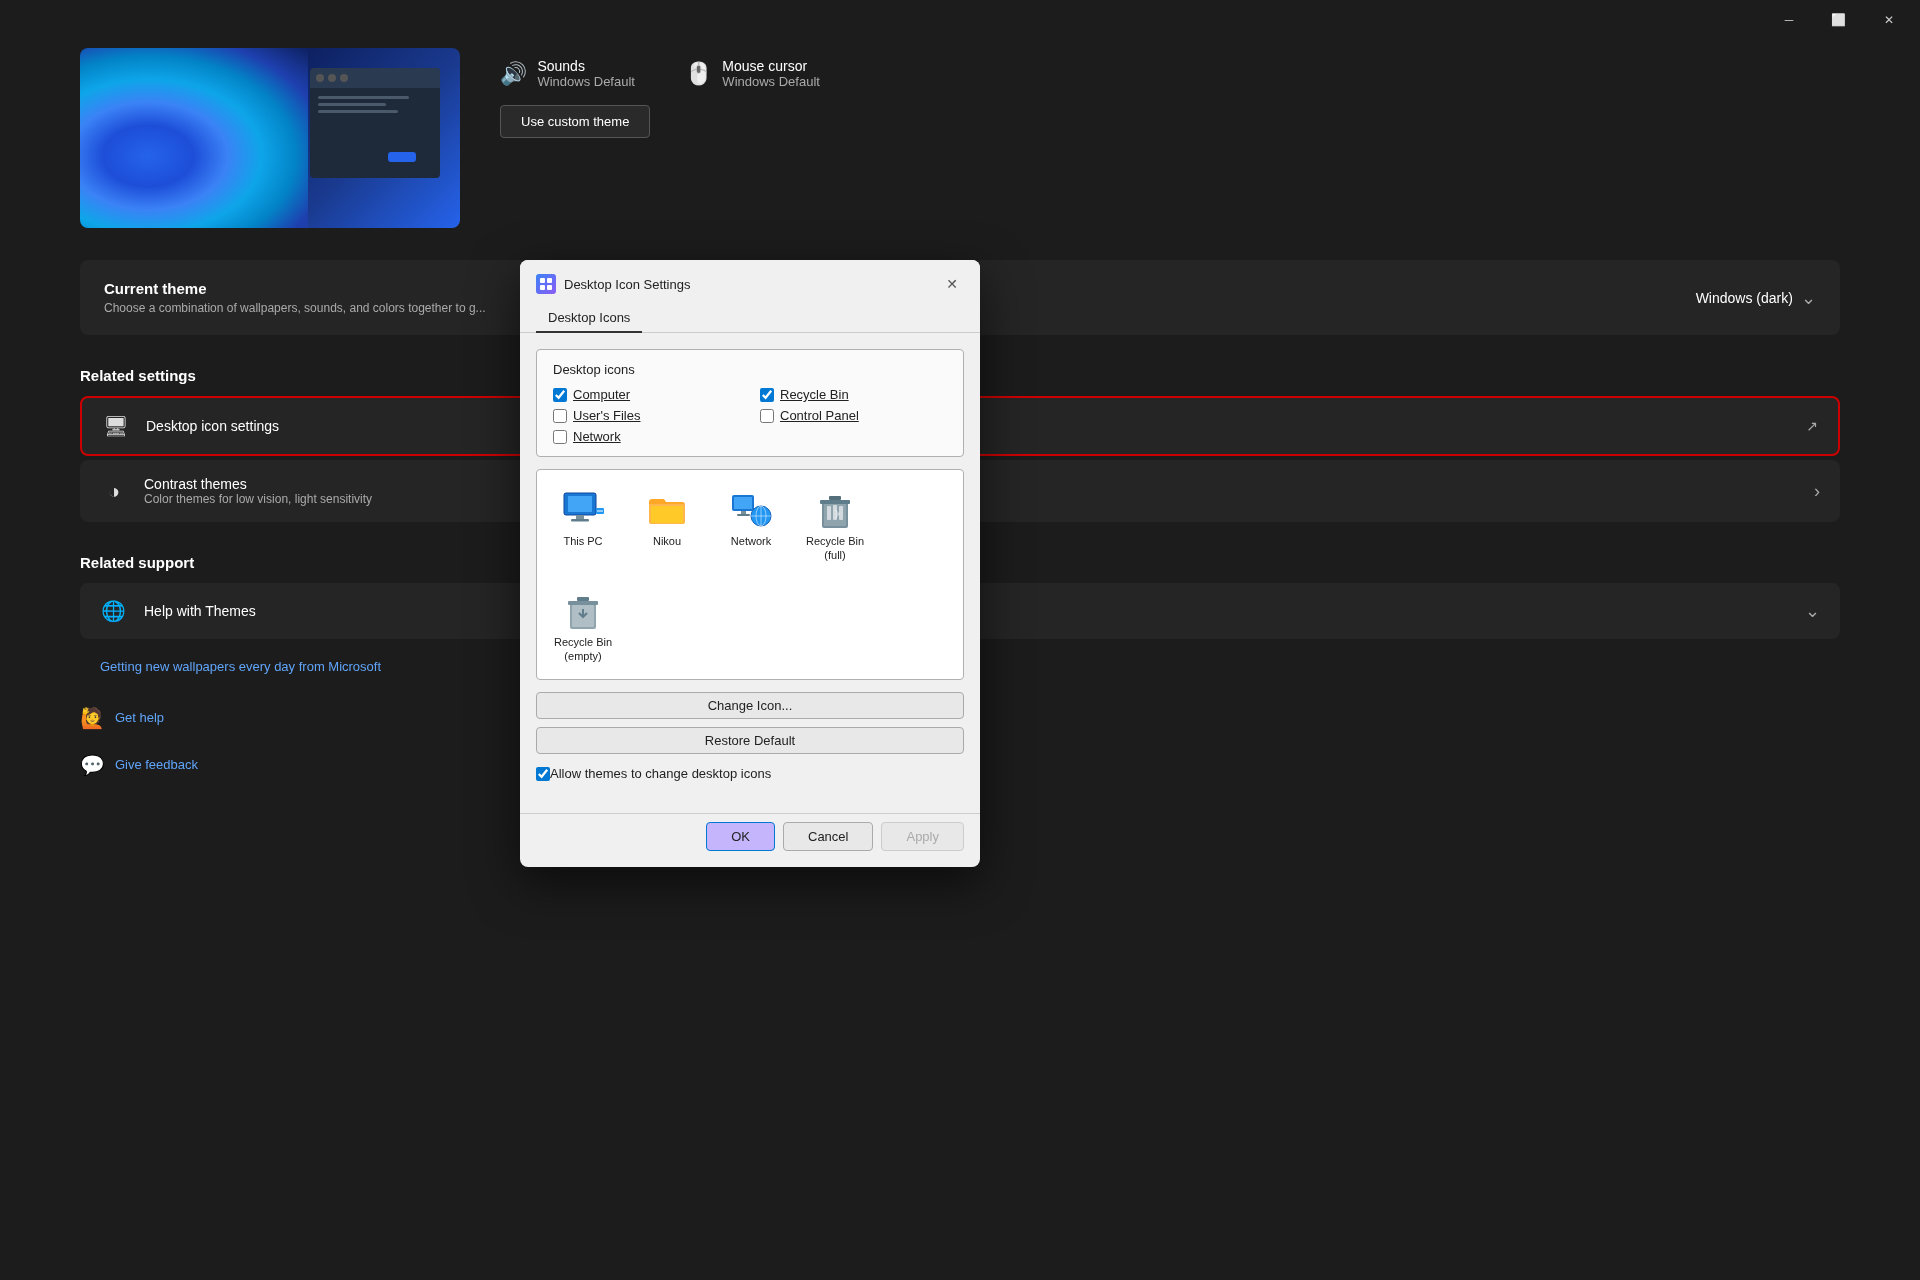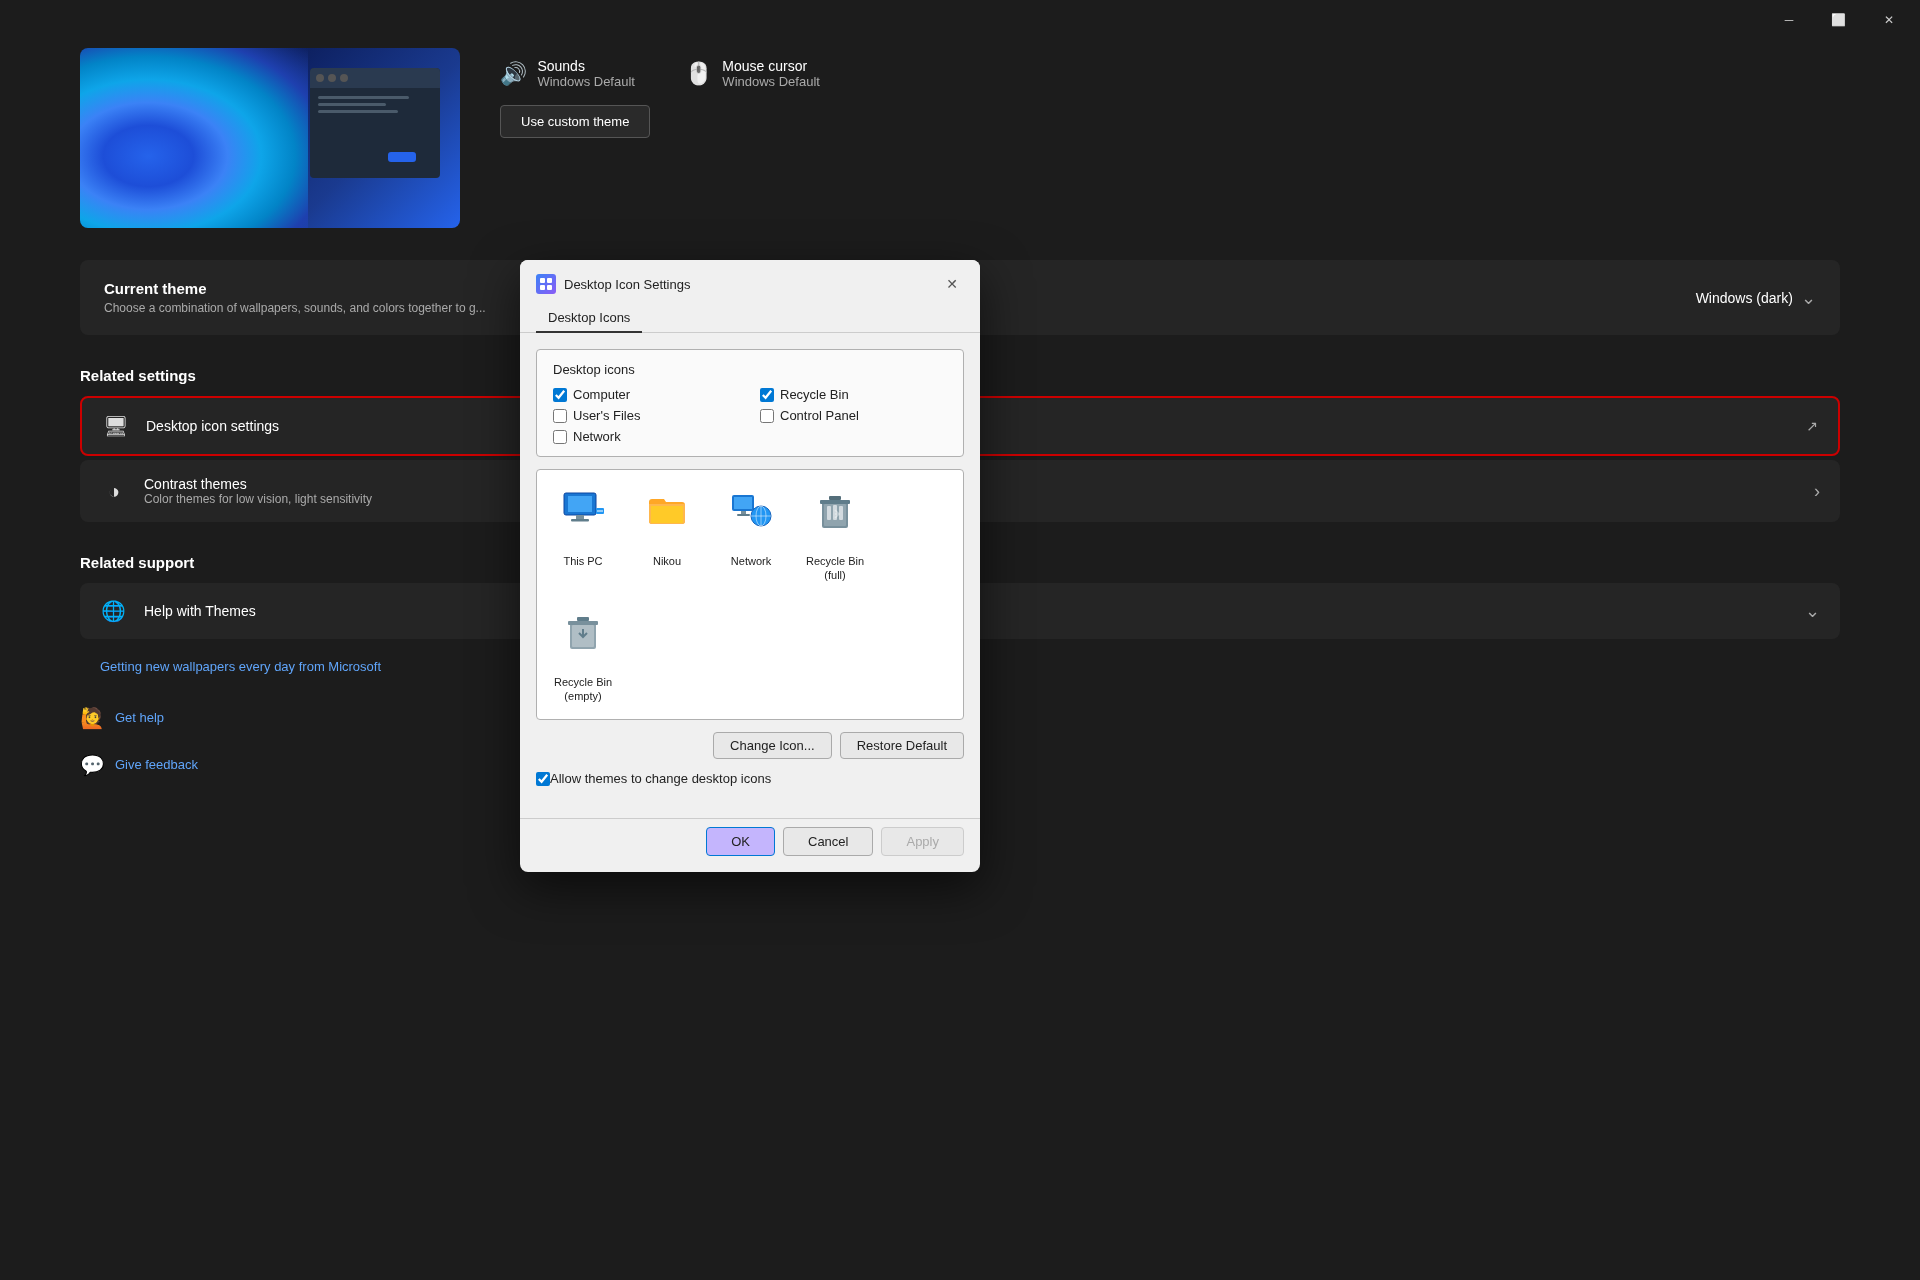--- a/index.html
+++ b/index.html
@@ -360,20 +360,21 @@
       grid-template-columns: 1fr 1fr;
       gap: 6px 20px;
     }
     .checkbox-item {
       display: flex;
       align-items: center;
       gap: 6px;
       font-size: 13px;
       color: #222;
       cursor: pointer;
+      text-decoration: underline;
     }
     .checkbox-item input[type="checkbox"] {
       width: 14px;
       height: 14px;
       accent-color: #0078d4;
     }
     
     .icon-grid-container {
       border: 1px solid #b0b0b0;
       border-radius: 4px;
@@ -384,21 +385,21 @@
     }
     .icon-grid {
       display: flex;
       gap: 16px;
       flex-wrap: wrap;
     }
     .icon-grid-item {
       display: flex;
       flex-direction: column;
       align-items: center;
-      gap: 20px;
+      gap: 0;
       width: 68px;
       cursor: pointer;
       padding: 4px;
       border-radius: 4px;
     }
     .icon-graphic {
       width: 48px;
       height: 48px;
       display: flex;
       align-items: center;
@@ -409,20 +410,21 @@
       font-size: 11px;
       color: #222;
       text-align: center;
       line-height: 1.3;
     }
     .dialog-actions-row {
       display: flex;
       justify-content: flex-end;
       gap: 8px;
       margin-bottom: 12px;
+      flex-direction: column;
     }
     .dialog-action-btn {
       padding: 5px 16px;
       font-size: 13px;
       border: 1px solid #aaa;
       border-radius: 4px;
       background: #e8e8e8;
       color: #222;
       cursor: pointer;
     }

